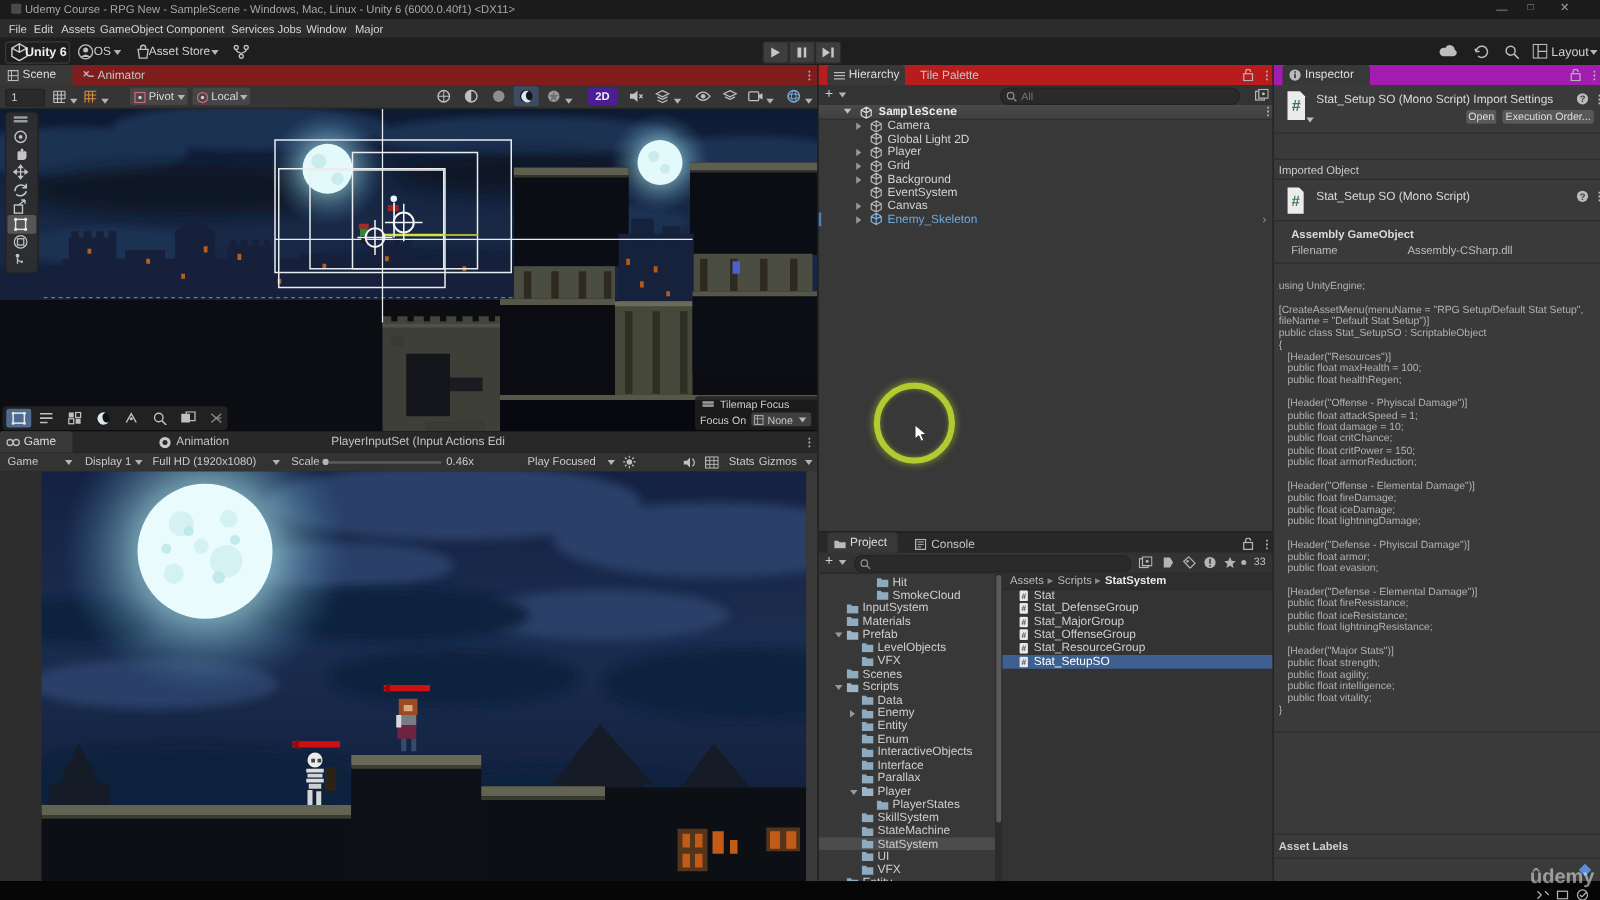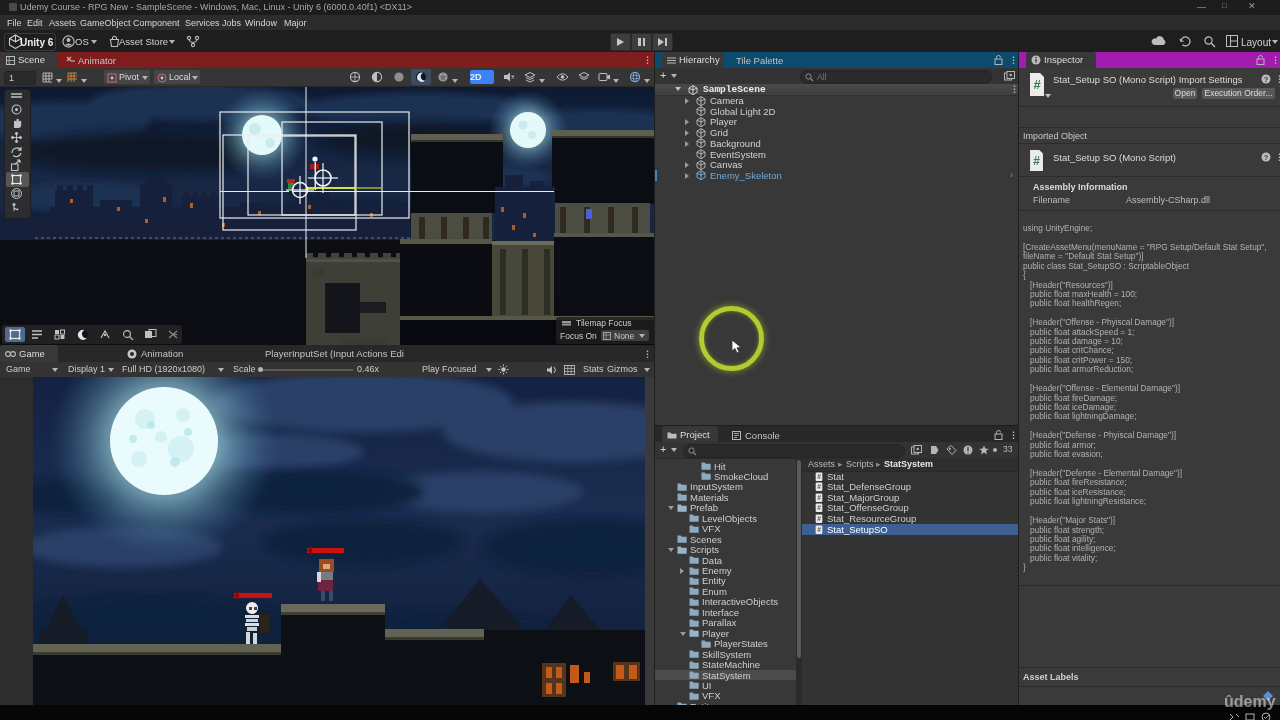--- a/index.html
+++ b/index.html
@@ -142,21 +142,21 @@
   <div class="abs" style="left:411px;top:1px;width:20px;height:16px;background:#3d4c61;border-radius:2px;"></div>
     <svg class="abs" style="left:415px;top:3px;" width="12" height="12" viewBox="0 0 12 12">
       <circle cx="6" cy="6" r="5" fill="#111720"></circle>
       <path d="M8 1.8 a4.6 4.6 0 1 0 2 7.6 a4 4 0 0 1 -2-7.6" fill="#dce6ee"></path>
     </svg>
   <svg class="abs" style="left:437px;top:3px;" width="12" height="12" viewBox="0 0 12 12">
       <circle cx="6" cy="6" r="4.6" fill="#9a9a9a"></circle>
       <path d="M6 2 L7 5 L10 5 L7.6 7 L8.6 10 L6 8.2 L3.4 10 L4.4 7 L2 5 L5 5 Z" fill="#6f6f6f"></path>
     </svg>
   <span class="caret abs" style="left:452px;top:11px;"></span>
-  <div class="abs" style="left:470px;top:2px;width:24px;height:14px;background:#3b82f6;border-radius:2px;color:#e8eef2;font-size:9px;font-weight:700;line-height:14px;text-align:left;">2D</div>
+  <div class="abs" style="left:470px;top:2px;width:24px;height:14px;background:#4c1d95;border-radius:2px;color:#e8eef2;font-size:9px;font-weight:700;line-height:14px;text-align:center;">2D</div>
   <svg class="abs" style="left:503px;top:3px;" width="12" height="12" viewBox="0 0 12 12">
       <path d="M1 4 h3 l3-2.5 v9 L4 8 H1 Z" fill="#c0c0c0"></path>
       <path d="M8.5 4.5 L11 7.5 M11 4.5 L8.5 7.5" stroke="#c0c0c0" stroke-width="1.1"></path>
     </svg>
   <svg class="abs" style="left:524px;top:3px;" width="12" height="12" viewBox="0 0 12 12">
       <path d="M6 1.5 L11 4 L6 6.5 L1 4 Z M2 6.5 L6 8.5 L10 6.5 M2 9 L6 11 L10 9" fill="none" stroke="#c0c0c0" stroke-width="1"></path>
     </svg>
   <span class="caret abs" style="left:539px;top:11px;"></span>
   <svg class="abs" style="left:556px;top:4px;" width="13" height="10" viewBox="0 0 13 10">
       <path d="M1 5 Q6.5 -1.5 12 5 Q6.5 11.5 1 5 Z" fill="none" stroke="#c0c0c0" stroke-width="1"></path>
@@ -614,21 +614,21 @@
       <rect x="288" y="214" width="4" height="10" fill="#3a4a6e"></rect>
           <rect x="296" y="214" width="4" height="10" fill="#3a4a6e"></rect>
     </g>
   </svg>
   </div>
   <div class="abs" style="left:645px;top:0;width:9px;height:328px;background:#3a3a3a;"></div>
 </div>
 
 <div class="abs" style="left:654px;top:52px;width:364px;height:653px;background:#383838;border-left:1px solid #1f1f1f;">
 
-  <div class="abs" style="left:0;top:0;width:364px;height:16px;background:#0c4a6e;">
+  <div class="abs" style="left:0;top:0;width:364px;height:16px;background:#b91c1c;">
     <div class="tab" style="left:7px;width:62px;"><svg style="position:absolute;left:5px;top:4.5px;" width="9" height="7" viewBox="0 0 9 7">
           <path d="M0 1 h9 M0 3.5 h9 M0 6 h9" stroke="#bbb" stroke-width="1"></path>
         </svg><span style="margin-left:17px;">Hierarchy</span></div>
     <div class="txt" style="left:81px;top:3px;font-size:9.5px;color:#c4c4c4;">Tile Palette</div>
     <svg class="abs" style="left:339px;top:3px;" width="9" height="10" viewBox="0 0 9 10">
         <rect x="1" y="4" width="7" height="5.5" fill="none" stroke="#b5b5b5"></rect>
         <path d="M2.5 4 V2.5 a2 2 0 0 1 4 0" fill="none" stroke="#b5b5b5"></path>
       </svg>
     <div class="txt kebab" style="left:354px;top:3px;">⋮</div>
   </div>
@@ -1011,21 +1011,21 @@
       <path d="M1 1 h10 l4 4 v19 h-14 Z" fill="#ececec"></path>
       <text x="8" y="17" font-size="13" font-weight="bold" fill="#3e7a52" text-anchor="middle">#</text>
     </svg>
   <div class="txt" style="left:34px;top:100px;font-size:9.5px;color:#dcdcdc;">Stat_Setup SO (Mono Script)</div>
   <svg class="abs" style="left:242px;top:100px;" width="10" height="10" viewBox="0 0 10 10">
       <circle cx="5" cy="5" r="4.5" fill="#bbb"></circle>
       <text x="5" y="7.8" font-size="7.5" font-weight="bold" fill="#3a3a3a" text-anchor="middle">?</text>
     </svg>
   <div class="txt kebab" style="left:256px;top:100px;">⋮</div>
   <div class="abs" style="left:0;top:124px;width:262px;height:1px;background:#2c2c2c;"></div>
-  <div class="txt" style="left:14px;top:130px;font-size:9px;font-weight:700;color:#dcdcdc;">Assembly Information</div>
+  <div class="txt" style="left:14px;top:130px;font-size:9px;font-weight:700;color:#dcdcdc;">Assembly GameObject</div>
   <div class="txt" style="left:14px;top:143px;font-size:9px;color:#bdbdbd;">Filename</div>
   <div class="txt" style="left:107px;top:143px;font-size:9px;color:#bdbdbd;">Assembly-CSharp.dll</div>
   <div class="abs" style="left:0;top:158px;width:262px;height:1px;background:#2c2c2c;"></div>
 
   <pre id="code" class="abs" style="left:4px;top:172px;font-family:'Liberation Sans',sans-serif;font-size:8.3px;line-height:9.42px;color:#b2b2b2;">using UnityEngine;
 
 [CreateAssetMenu(menuName = "RPG Setup/Default Stat Setup",
 fileName = "Default Stat Setup")]
 public class Stat_SetupSO : ScriptableObject
 {

